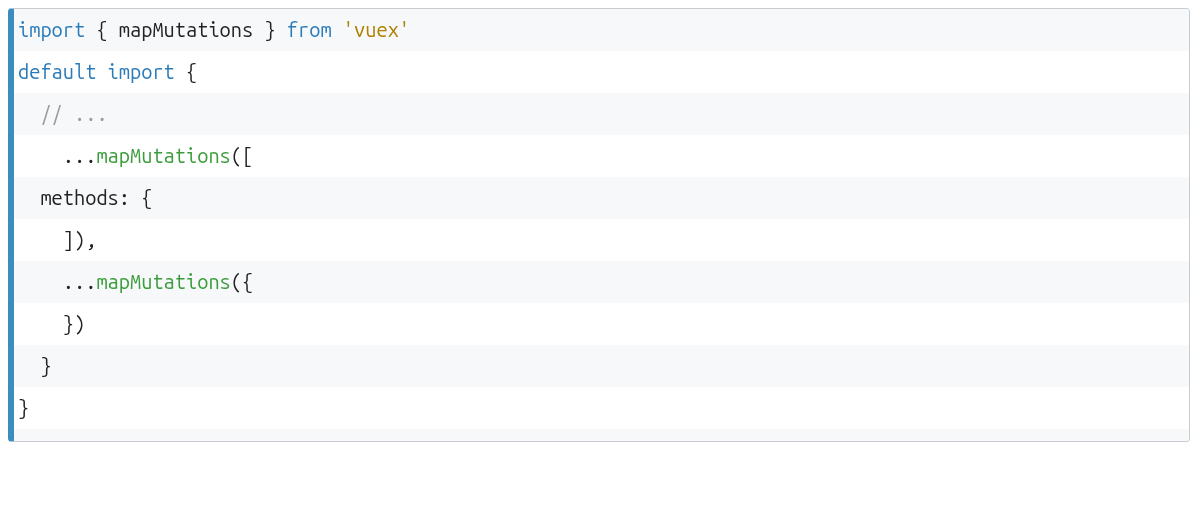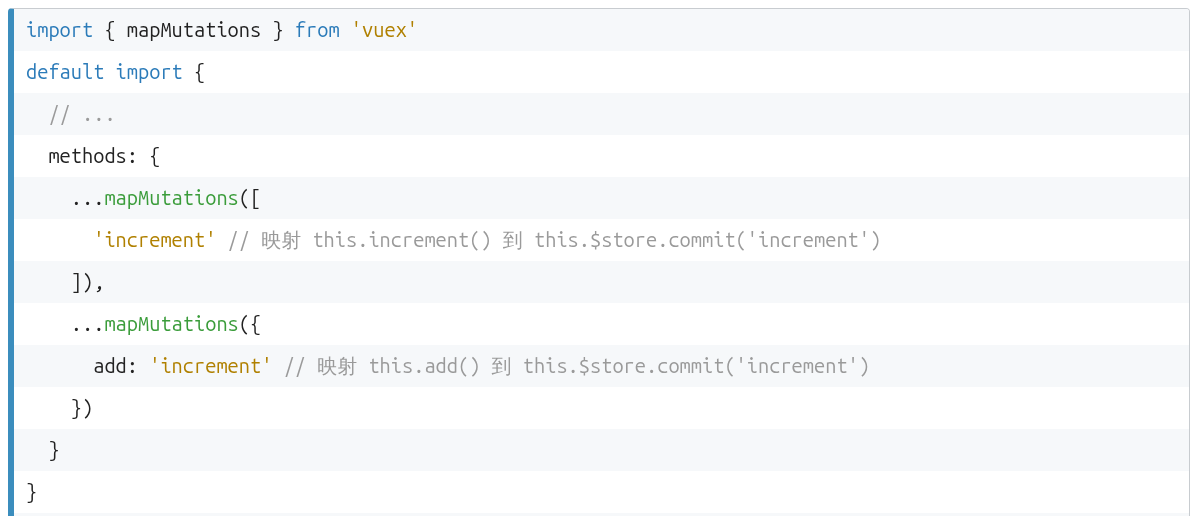--- a/index.html
+++ b/index.html
@@ -10,21 +10,21 @@
     padding: 8px;
   }
   .code-block {
     border: 1px solid #c8ccd0;
     border-left: 6px solid #3b8dbd;
     border-radius: 4px;
     overflow: hidden;
     background: #ffffff;
   }
   .line {
-    padding: 6px 0 6px 12px;
+    padding: 6px 0 6px 4px;
     white-space: pre;
     line-height: 1.5;
   }
   .line:nth-child(odd) {
     background: #f6f8fa;
   }
   .line:nth-child(even) {
     background: #ffffff;
   }
   .kw { color: #2b7bb9; }      
@@ -37,31 +37,29 @@
 <body>
 
 <div class="code-block">
 
   <div class="line"><span class="kw">import</span><span class="plain"> { </span><span class="plain">mapMutations</span><span class="plain"> } </span><span class="kw">from</span><span> </span><span class="str">'vuex'</span></div>
 
   <div class="line"><span class="kw">default</span><span> </span><span class="kw">import</span><span> </span><span class="plain">{</span></div>
 
   <div class="line"><span>  </span><span class="comment">// ...</span></div>
 
+  <div class="line"><span>    </span><span class="plain">...</span><span class="func">mapMutations</span><span class="plain">([</span></div>
+
   <div class="line"><span>  </span><span class="plain">methods</span><span class="plain">: </span><span class="plain">{</span></div>
 
-  <div class="line"><span>    </span><span class="plain">...</span><span class="func">mapMutations</span><span class="plain">([</span></div>
-
-  <div class="line"><span>      </span><span class="str">'increment'</span><span> </span><span class="comment">// 映射 this.increment() 到 this.$store.commit('increment')</span></div>
 
   <div class="line"><span>    </span><span class="plain">]),</span></div>
 
   <div class="line"><span>    </span><span class="plain">...</span><span class="func">mapMutations</span><span class="plain">({</span></div>
 
-  <div class="line"><span>      </span><span class="plain">add</span><span class="plain">: </span><span class="str">'increment'</span><span> </span><span class="comment">// 映射 this.add() 到 this.$store.commit('increment')</span></div>
 
   <div class="line"><span>    </span><span class="plain">})</span></div>
 
   <div class="line"><span>  </span><span class="plain">}</span></div>
 
   <div class="line"><span class="plain">}</span></div>
 
   <div class="line"></div>
 
 </div>

